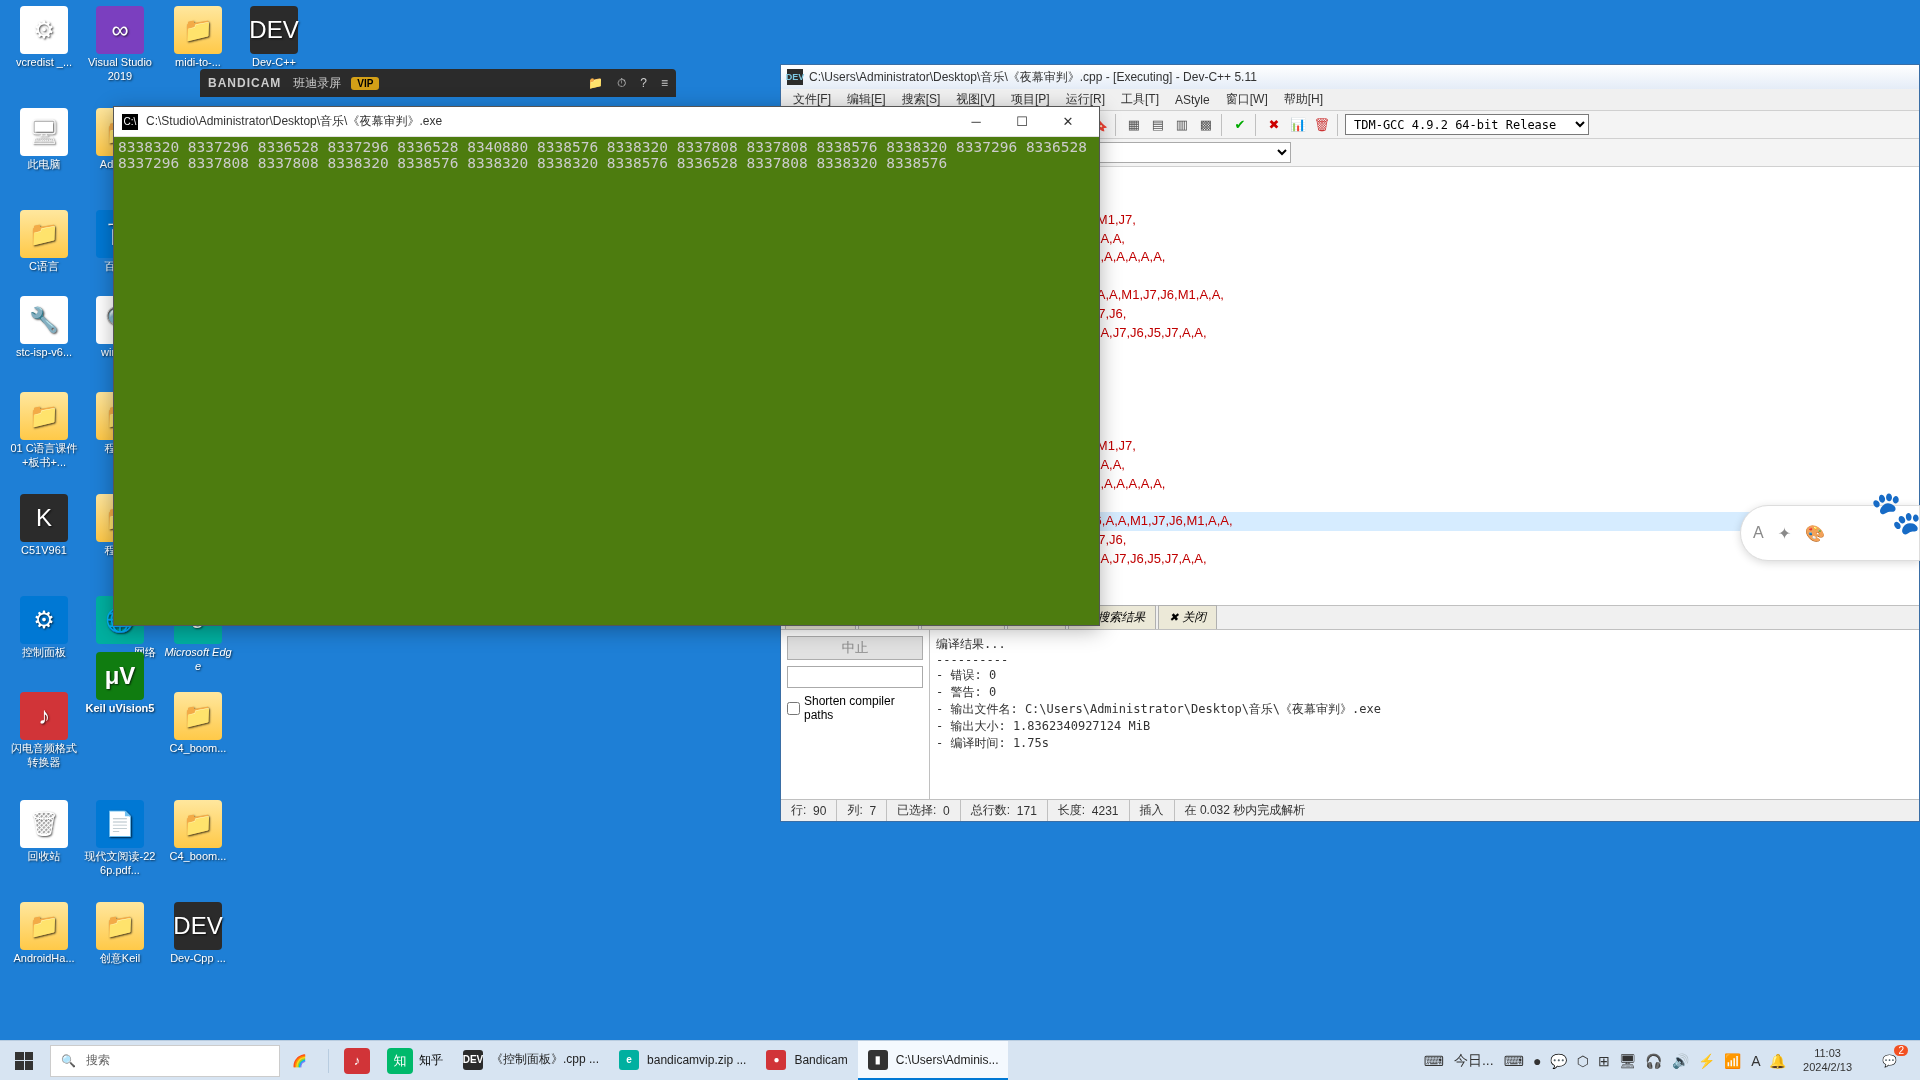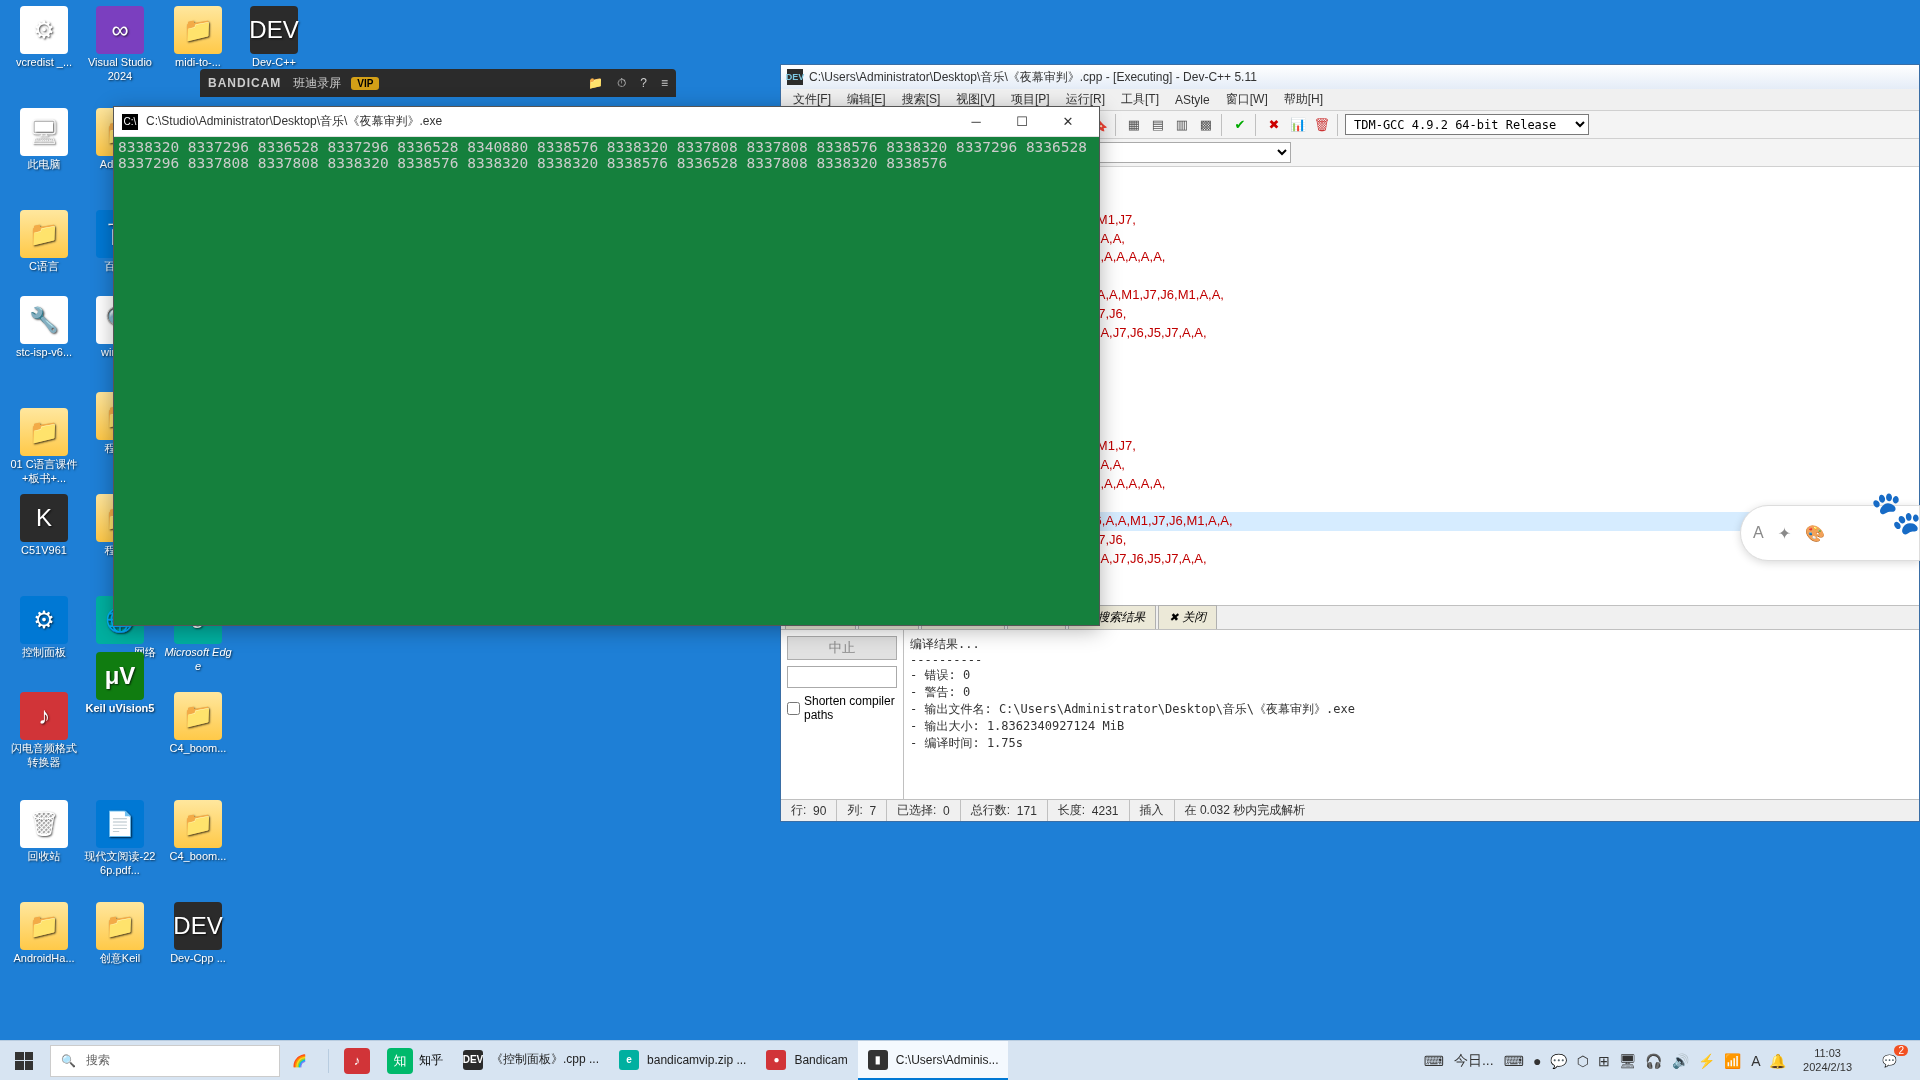--- a/index.html
+++ b/index.html
@@ -43,36 +43,36 @@
 
 .devcpp .editor{flex:1;background:#fff;overflow:hidden;position:relative;font-family:Consolas,monospace;font-size:13px;color:#333;padding:6px 8px;line-height:1.45;white-space:pre;}
 .editor .hl{background:#d6ecff;display:block;margin:0 -8px;padding:0 8px;}
 .editor .red{color:#c00000;}
 
 .devcpp .bottomtabs{height:24px;background:#f0f0f0;border-top:1px solid #c0c0c0;display:flex;align-items:flex-end;padding:0 4px;}
 .btab{padding:3px 10px;border:1px solid #b0b0b0;border-bottom:none;background:#ece9d8;margin-right:2px;font-size:12px;cursor:pointer;display:flex;align-items:center;gap:4px;font-style:italic;}
 .btab .bico{font-size:11px;}
 
 .devcpp .compilepane{height:170px;background:#fff;border-top:1px solid #c0c0c0;display:flex;}
-.compilepane .left{width:123px;border-right:1px solid #c0c0c0;padding:6px;display:flex;flex-direction:column;gap:6px;}
+.compilepane .left{width:149px;border-right:1px solid #c0c0c0;padding:6px;display:flex;flex-direction:column;gap:6px;}
 .compilepane .left button{height:24px;background:#e1e1e1;border:1px solid #adadad;color:#888;cursor:not-allowed;}
 .compilepane .left input[type=text]{height:22px;border:1px solid #aaa;padding:0 4px;}
 .compilepane .left label{font-size:12px;display:flex;align-items:center;gap:4px;}
 .compilepane .out{flex:1;padding:6px;font-family:Consolas,monospace;font-size:12px;color:#333;white-space:pre;overflow:auto;}
 
 .devcpp .status{height:22px;background:#f0f0f0;border-top:1px solid #c0c0c0;display:flex;align-items:center;font-size:12px;color:#333;}
 .devcpp .status .cell{padding:0 10px;border-right:1px solid #c0c0c0;height:100%;display:flex;align-items:center;}
 
 
 .console{position:absolute;left:113px;top:106px;width:987px;height:520px;background:#fff;border:1px solid #555;display:flex;flex-direction:column;box-shadow:0 4px 20px rgba(0,0,0,.3);}
 .console .ctitle{height:30px;background:#fff;display:flex;align-items:center;padding:0 8px;font-size:12px;color:#333;border-bottom:1px solid #e0e0e0;}
 .console .ctitle .cico{width:16px;height:16px;background:#000;margin-right:8px;display:flex;align-items:center;justify-content:center;color:#fff;font-size:10px;}
 .console .cbtns{margin-left:auto;display:flex;}
 .console .cbtn{width:46px;height:30px;display:flex;align-items:center;justify-content:center;cursor:pointer;font-size:13px;}
-.console .cbody{flex:1;background:#15803d;color:#ccc;font-family:Consolas,monospace;font-size:14.5px;padding:2px 4px;line-height:1.12;overflow-y:scroll;}
+.console .cbody{flex:1;background:#4d7c0f;color:#ccc;font-family:Consolas,monospace;font-size:14.5px;padding:2px 4px;line-height:1.12;overflow-y:scroll;}
 .console .cbody::-webkit-scrollbar{width:17px;background:#f0f0f0;}
 .console .cbody::-webkit-scrollbar-thumb{background:#c0c0c0;}
 
 
 .taskbar{position:absolute;left:0;bottom:0;width:100%;height:40px;background:#d7e4f2;display:flex;align-items:center;border-top:1px solid #b8cce0;}
 .taskbar .start{width:48px;height:100%;display:flex;align-items:center;justify-content:center;cursor:pointer;}
 .winlogo{width:18px;height:18px;display:grid;grid-template:1fr 1fr/1fr 1fr;gap:1px;}
 .winlogo div{background:#333;}
 .taskbar .search{height:32px;width:230px;background:#fff;border:1px solid #ccc;display:flex;align-items:center;padding:0 10px;color:#666;gap:10px;margin-left:2px;}
 .taskbar .divider{width:1px;height:24px;background:#b8cce0;margin:0 8px;}
@@ -95,21 +95,21 @@
 </head>
 <body>
 
 <div class="desktop" id="desktop">
     <div class="dicon app" style="left: 8px; top: 6px;">
       <div class="ibox">⚙</div>
       <div class="lbl">vcredist _...</div>
     </div>
     <div class="dicon purple" style="left: 84px; top: 6px;">
       <div class="ibox">∞</div>
-      <div class="lbl">Visual Studio 2024</div>
+      <div class="lbl">Visual Studio 2019</div>
     </div>
     <div class="dicon folder" style="left: 162px; top: 6px;">
       <div class="ibox"></div>
       <div class="lbl">midi-to-...</div>
     </div>
     <div class="dicon dark" style="left: 238px; top: 6px;">
       <div class="ibox">DEV</div>
       <div class="lbl">Dev-C++</div>
     </div>
     <div class="dicon app" style="left: 8px; top: 108px;">
@@ -129,21 +129,21 @@
       <div class="lbl">百度...</div>
     </div>
     <div class="dicon app" style="left: 8px; top: 296px;">
       <div class="ibox">🔧</div>
       <div class="lbl">stc-isp-v6...</div>
     </div>
     <div class="dicon app" style="left: 84px; top: 296px;">
       <div class="ibox">🔍</div>
       <div class="lbl">winhe...</div>
     </div>
-    <div class="dicon folder" style="left: 8px; top: 392px; margin-top: 16px;">
+    <div class="dicon folder" style="left: 8px; top: 392px;">
       <div class="ibox"></div>
       <div class="lbl">01 C语言课件+板书+...</div>
     </div>
     <div class="dicon folder" style="left: 84px; top: 392px;">
       <div class="ibox"></div>
       <div class="lbl">程序...</div>
     </div>
     <div class="dicon dark" style="left: 8px; top: 494px;">
       <div class="ibox">K</div>
       <div class="lbl">C51V961</div>

